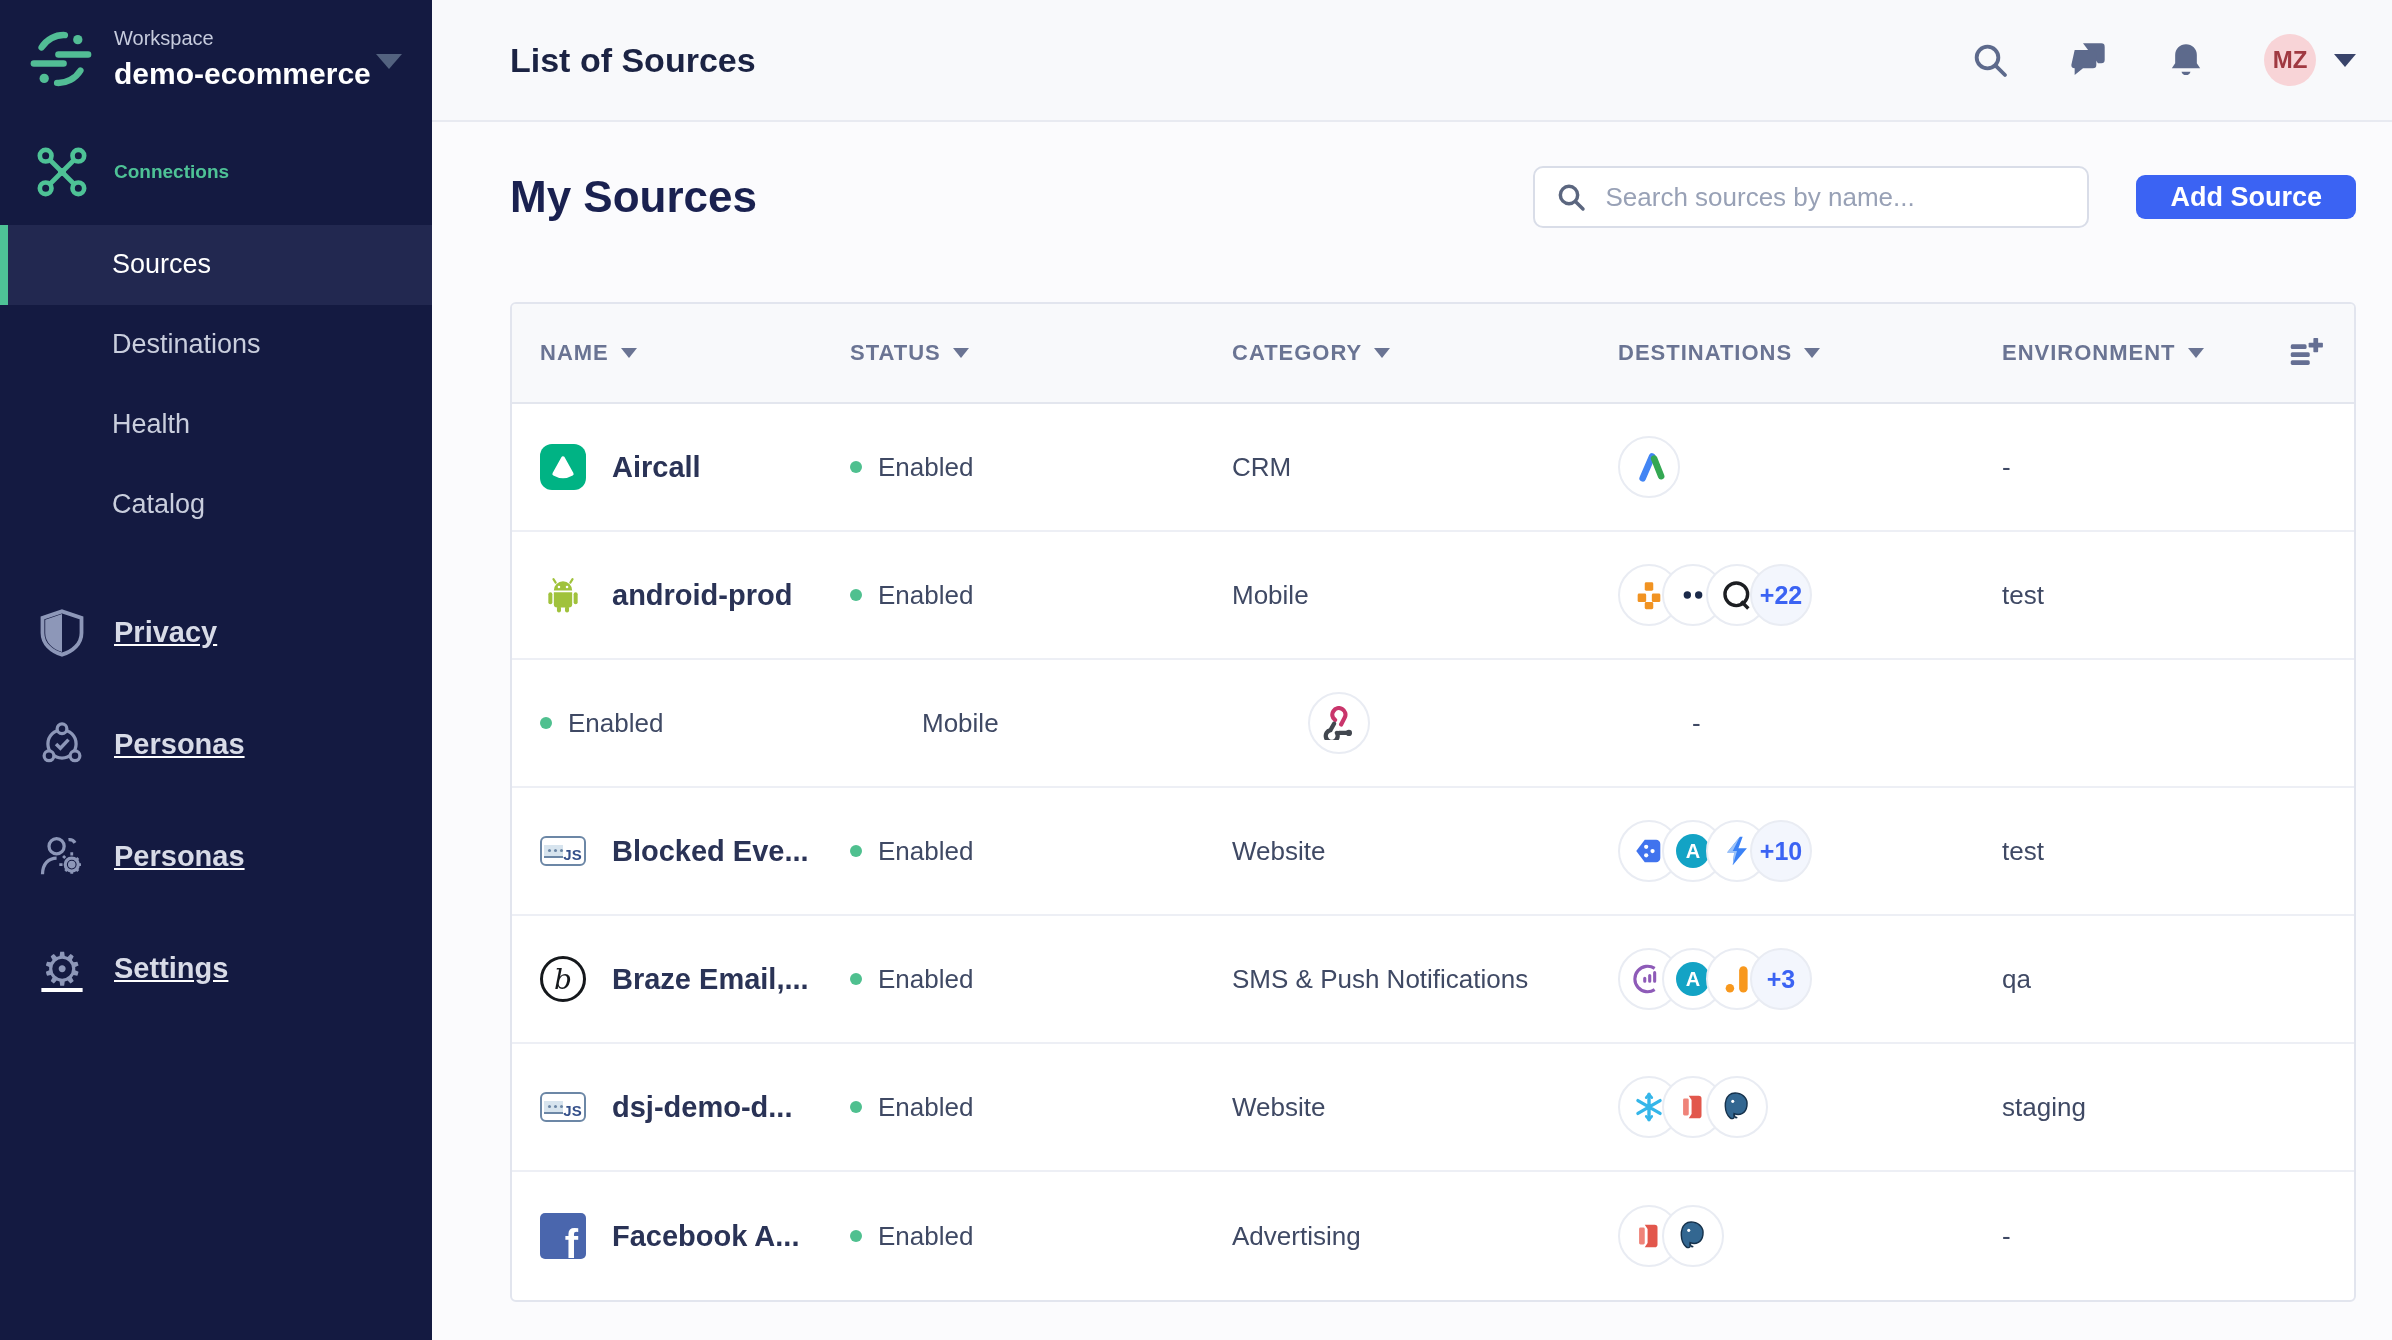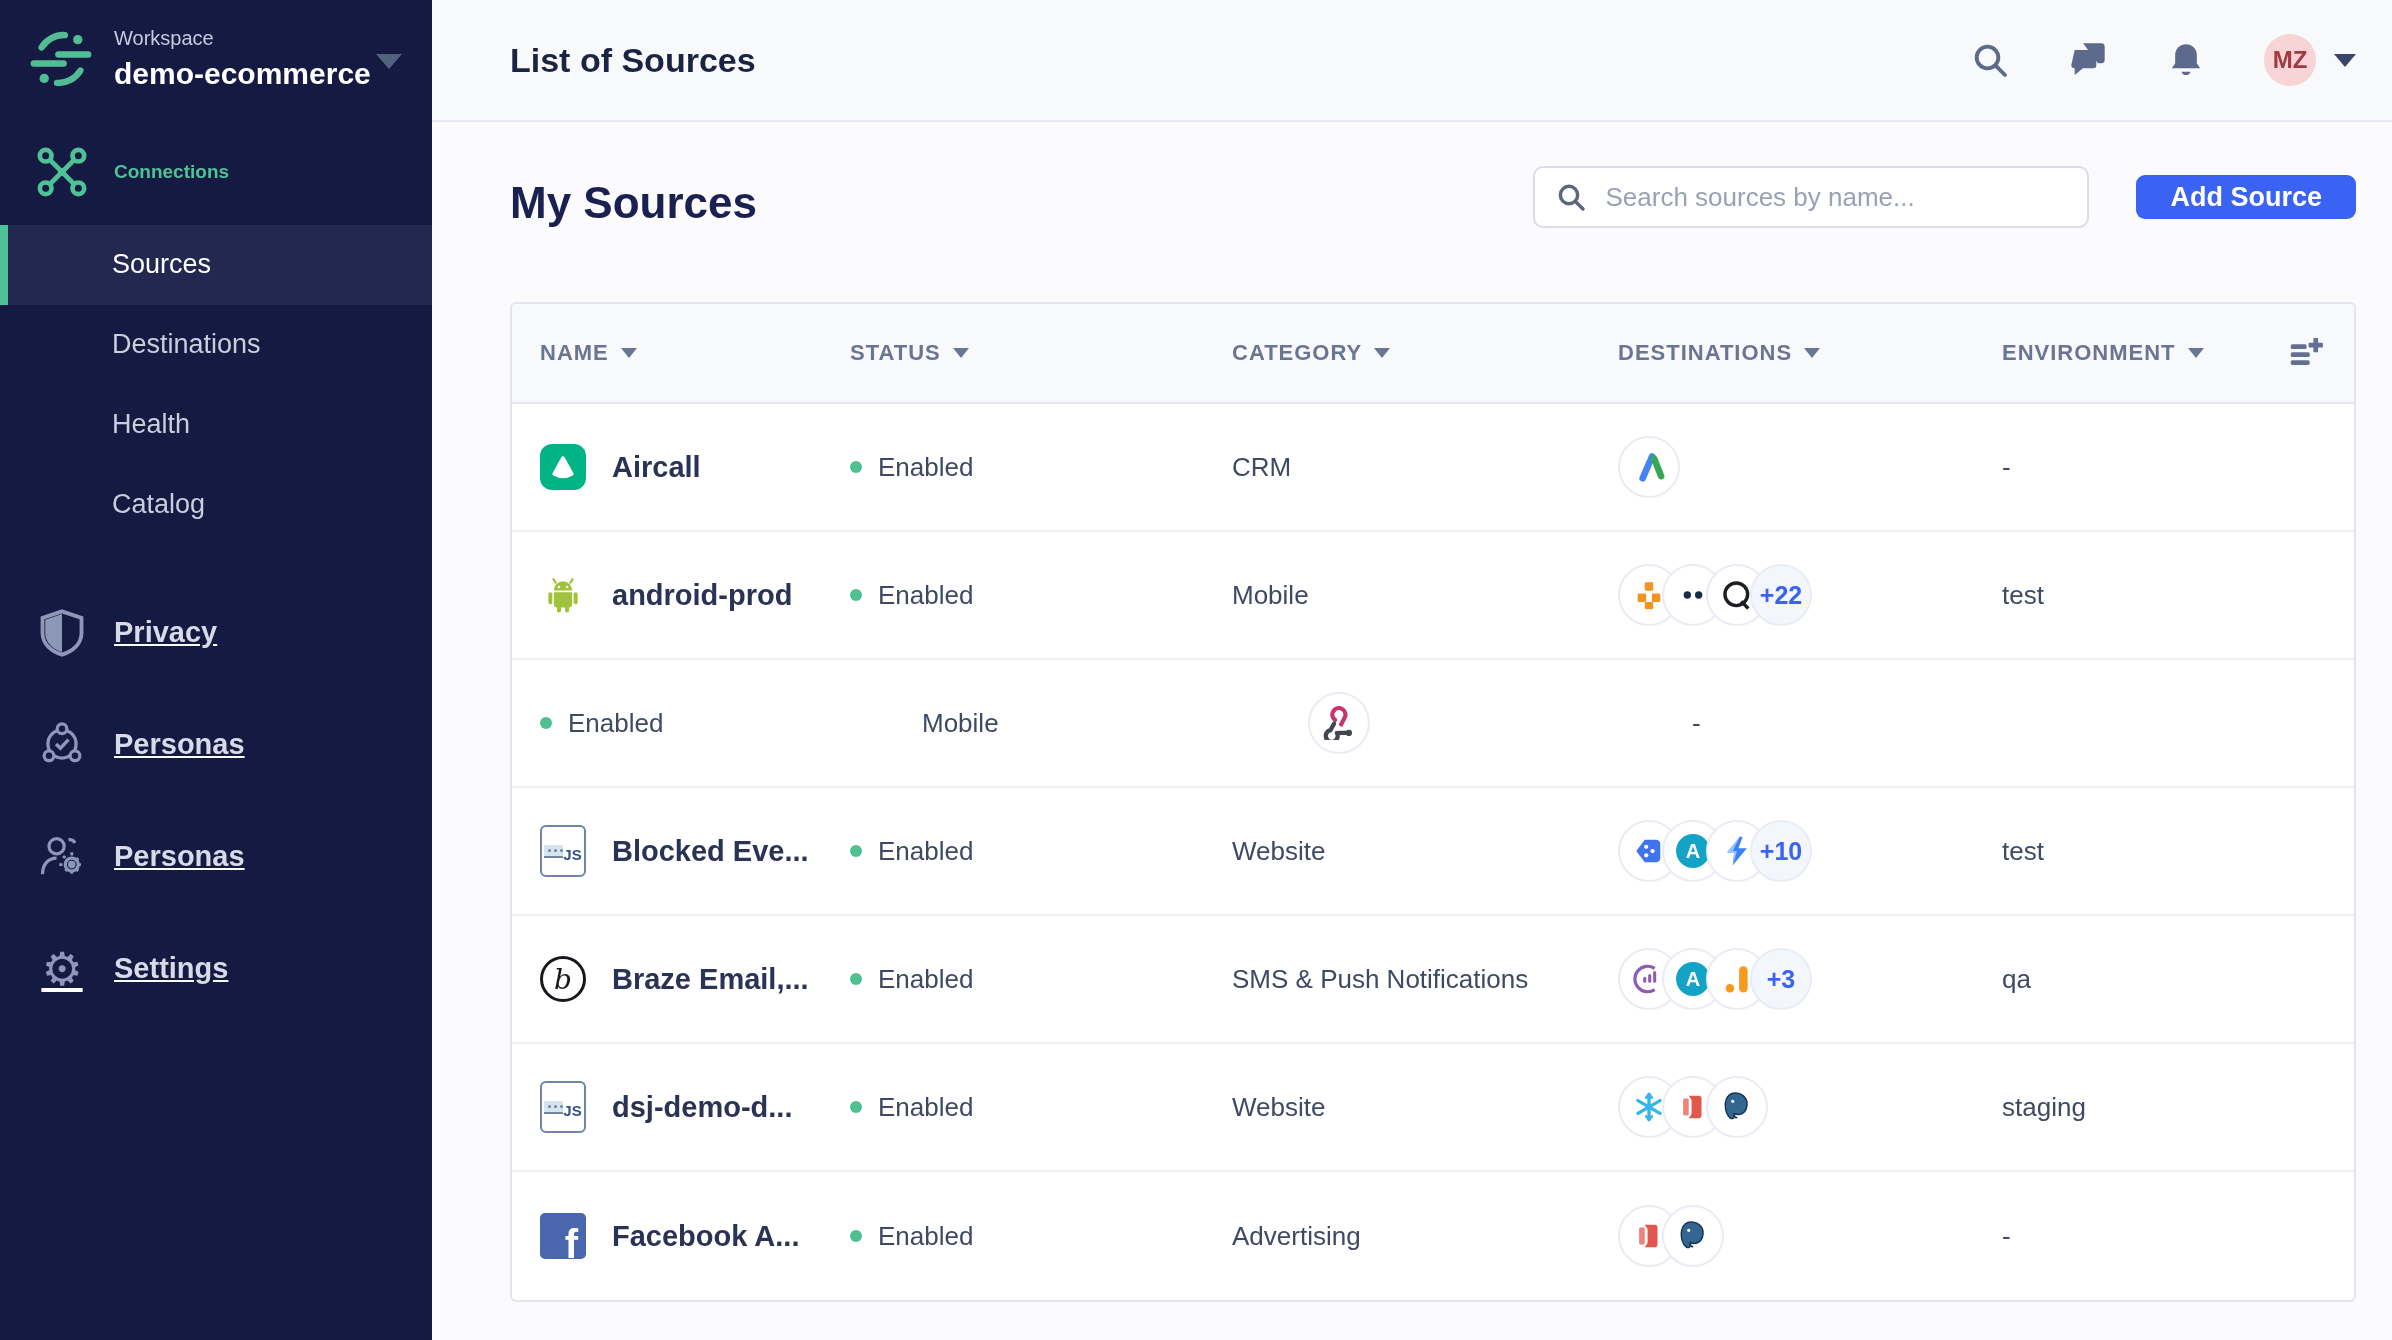--- a/index.html
+++ b/index.html
@@ -40,21 +40,21 @@
   .topbar h2 { font-size:34px; font-weight:bold; color:#1b2343; }
   .top-actions { margin-left:auto; display:flex; align-items:center; gap:58px; }
   .tico { width:40px; height:40px; cursor:pointer; }
   .avatar-wrap { display:flex; align-items:center; gap:18px; cursor:pointer; }
   .avatar { width:52px; height:52px; border-radius:50%; background:#f8d4d7; color:#a03941;
     display:flex; align-items:center; justify-content:center; font-size:24px; font-weight:bold; }
   .av-caret { width:0; height:0; border-left:11px solid transparent; border-right:11px solid transparent;
     border-top:13px solid #39446a; }
 
   .main { padding:0 36px 0 78px; }
-  .page-head { margin-top:44px; display:flex; align-items:flex-end;gap:27px; }
+  .page-head { margin-top:44px; display:flex; align-items:center;gap:27px; }
   .page-head h1 { font-size:44px; font-weight:bold; color:#1a2150; }
   .controls { margin-left:auto; display:flex; align-items:center; gap:32px; }
   .searchbox { width:556px; height:62px; background:#fff; border:2px solid #d9dde8; border-radius:10px;
     display:flex; align-items:center; padding:0 20px; }
   .searchbox svg { width:32px; height:32px; margin-right:18px; flex:none; }
   .searchbox input { border:none; outline:none; font-size:26px; color:#3f4964; width:100%;
     font-family:"Liberation Sans",sans-serif; background:transparent; }
   .searchbox input::placeholder { color:#98a1b6; }
   .add-btn { height:44px; padding:0 34px; background:#3B63F3; border:none; border-radius:9px;
     color:#fff; font-size:27px; font-weight:bold; cursor:pointer; font-family:"Liberation Sans",sans-serif;margin-left:15px; }
@@ -79,21 +79,21 @@
 
   .dstack { display:flex; align-items:flex-start; }
   .dcircle { width:62px; height:62px; border-radius:50%; background:#fff; border:2px solid #e9ecf3;
     display:flex; align-items:center; justify-content:center; flex:none; }
   .dcircle + .dcircle { margin-left:-18px; }
   .dbadge { background:#f3f6fd; font-size:25px; color:#3B63F3; font-weight:bold; }
   .dcircle svg { width:34px; height:34px; }
 
   
   .ic-aircall { width:46px; height:46px; background:#00B384; border-radius:12px; display:flex; align-items:center; justify-content:center; }
-  .ic-js { width:46px; height:52px; border:2px solid #6c87a6; border-radius:6px; background:#fff; overflow:hidden; }
+  .ic-js { width:46px; height:30px; border:2px solid #6c87a6; border-radius:6px; background:#fff; overflow:hidden; }
   .ic-js .bar { height:13px; background:#d7e4ee; border-bottom:2px solid #6c87a6; display:flex; align-items:center; padding-left:4px; gap:3px; }
   .ic-js .bar i { width:3px; height:3px; border-radius:50%; background:#6c87a6; }
   .ic-js .js { font-size:15px; font-weight:bold; color:#35508a; text-align:center; margin-top:6px; }
   .ic-braze { width:46px; height:46px; border:3px solid #15181c; border-radius:50%;
     display:flex; align-items:center; justify-content:center; font-family:"DejaVu Serif",serif;
     font-style:italic; font-size:28px; color:#15181c; background:#fff; }
   .ic-fb { width:46px; height:46px; background:#4a66ad; border-radius:5px; position:relative; overflow:hidden; }
   .ic-fb span { position:absolute; right:8px; bottom:-8px; color:#fff; font-size:40px; font-weight:bold; }
   .teal-a { width:34px; height:34px; border-radius:50%; background:#13a3c5; color:#fff;
     display:flex; align-items:center; justify-content:center; font-size:20px; font-weight:bold; }

